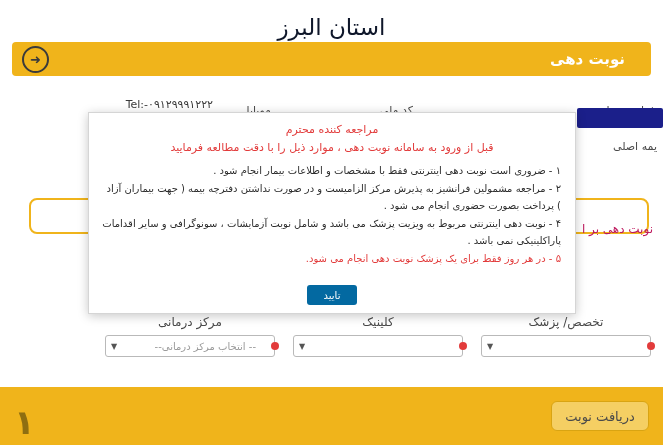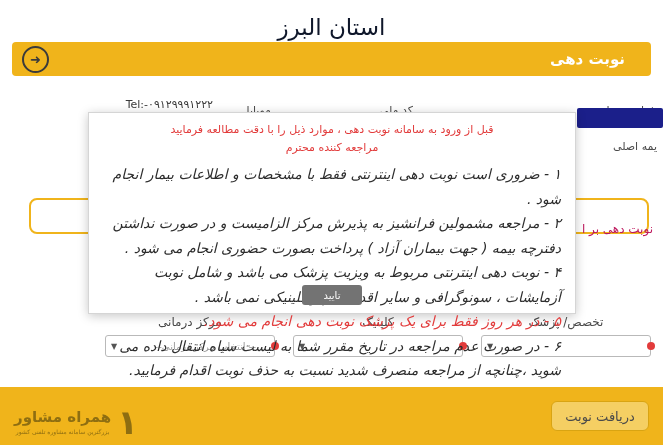--- a/index.html
+++ b/index.html
@@ -261,35 +261,34 @@
     line-height: 1.6;
   }
   .modal-list {
     margin: 6px 0 0 0;
     padding: 0;
     list-style: none;
     direction: rtl;
     text-align: right;
   }
   .modal-list li {
-    font-size: 14px;
+    font-size: 10px;
     color: #2d2d2d;
     line-height: 1.75;
     padding-right: 2px;
-    font-style: italic;
   }
   .modal-list li.highlight { color: #e23b3b; }
   .modal-ok {
     position: absolute;
     bottom: 8px;
     left: 50%;
     transform: translateX(-50%);
-    width: 60px;
+    width: 50px;
     height: 20px;
-    background: #737373;
+    background: #0369a1;
     border: none;
     border-radius: 3px;
     color: #ffffff;
     font-size: 10px;
     cursor: pointer;
     font-family: "DejaVu Sans", "Liberation Sans", sans-serif;
   }
 </style>
 </head>
 <body>
@@ -340,37 +339,32 @@
         <span></span>
         <span class="caret">▼</span>
       </div>
     </div>
   </div>
 
   <div class="bottom-bar">
     <div class="submit-btn">دریافت نوبت</div>
     <div class="watermark">
       <div class="wm-mark">١</div>
-      <div class="wm-text">
-        <div class="wm-main">همراه مشاور</div>
-        <div class="wm-sub">بزرگترین سامانه مشاوره تلفنی کشور</div>
-      </div>
     </div>
   </div>
 
   <div class="modal-overlay">
     <div class="modal">
       <div class="modal-head">
+        <div>مراجعه کننده محترم</div>
         <div>قبل از ورود به سامانه نوبت دهی ، موارد ذیل را با دقت مطالعه فرمایید</div>
-        <div>مراجعه کننده محترم</div>
       </div>
       <ul class="modal-list">
         <li>۱ - ضروری است نوبت دهی اینترنتی فقط با مشخصات و اطلاعات بیمار انجام شود .</li>
         <li>۲ - مراجعه مشمولین فرانشیز به پذیرش مرکز الزامیست و در صورت نداشتن دفترچه بیمه ( جهت بیماران آزاد ) پرداخت بصورت حضوری انجام می شود .</li>
         <li>۴ - نوبت دهی اینترنتی مربوط به ویزیت پزشک می باشد و شامل نوبت آزمایشات ، سونوگرافی و سایر اقدامات پاراکلینیکی نمی باشد .</li>
         <li class="highlight">۵ - در هر روز فقط برای یک پزشک نوبت دهی انجام می شود.</li>
-        <li>۶ - در صورت عدم مراجعه در تاریخ مقرر شما به لیست سیاه انتقال داده می شوید ،چنانچه از مراجعه منصرف شدید نسبت به حذف نوبت اقدام فرمایید.</li>
       </ul>
       <button class="modal-ok">تایید</button>
     </div>
   </div>
 
 </div>
 
 </body></html>

